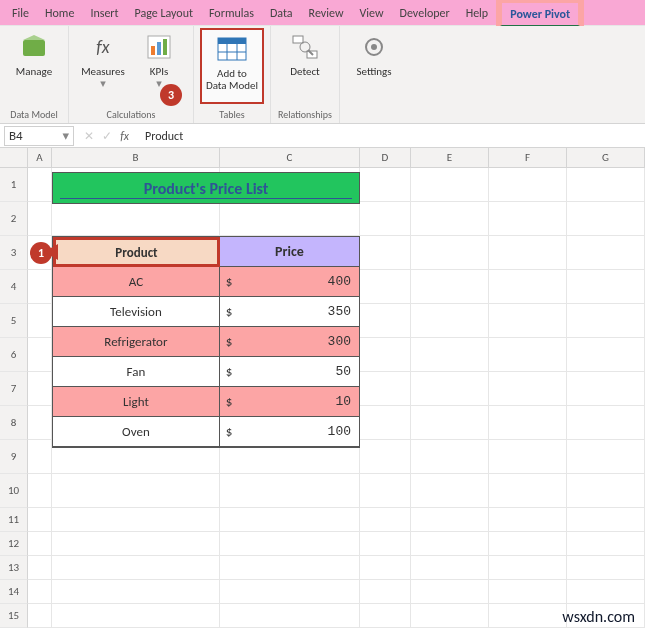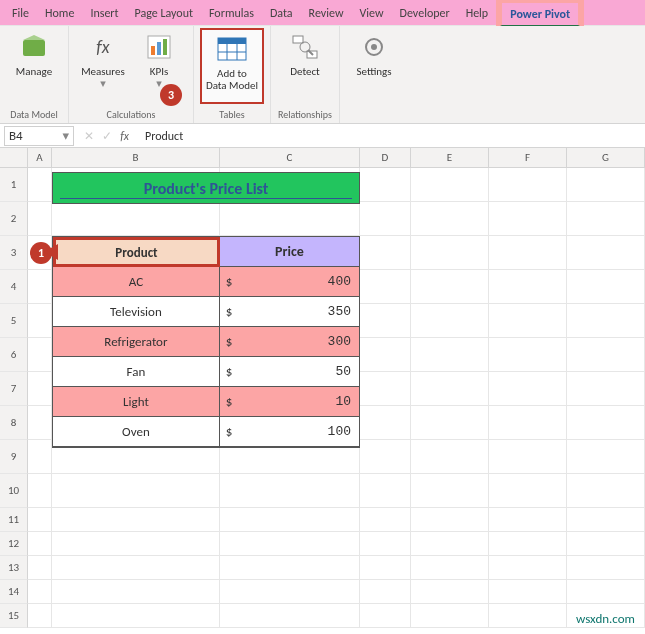--- a/index.html
+++ b/index.html
@@ -49,21 +49,21 @@
   .tbl { position:absolute; left:52px; top:88px; width:308px; border:1px solid #555;}
   .tbl .trow { display:flex; height:30px;}
   .tbl .tc1 { width:168px; border-right:1px solid #555; border-bottom:1px solid #555; display:flex; align-items:center; justify-content:center; font-size:13px;}
   .tbl .tc2a { width:28px; border-right:0; border-bottom:1px solid #555; display:flex; align-items:center; padding-left:6px; font-size:13px;}
   .tbl .tc2b { width:112px; border-bottom:1px solid #555; display:flex; align-items:center; justify-content:flex-end; padding-right:8px; font-size:13px;font-family:Liberation Mono, monospace;}
   .tbl .hdr { background:#f7d9c4; font-weight:bold; font-size:14px;}
   .tbl .odd .tc1, .tbl .odd .tc2a, .tbl .odd .tc2b { background:#fca5a5;}
   .tbl .even .tc1, .tbl .even .tc2a, .tbl .even .tc2b { background:#fff;}
   .tbl .hdr .tc1 { border:3px solid #c0392b; }
   .tbl .hdr .tc2 { width:140px; border-bottom:1px solid #555; display:flex; align-items:center; justify-content:center; font-size:14px;}
-  .watermark { position:absolute; right:10px; bottom:2px; color:#0f766e; font-size:13px;}
+  .watermark { position:absolute; right:10px; bottom:2px; color:#0f172a; font-size:16px;}
   
   .colhdr .cA{width:24px;} .colhdr .cB{width:168px;} .colhdr .cC{width:140px;}
   .colhdr .cD{width:51px;} .colhdr .cE,.colhdr .cF,.colhdr .cG{width:78px;}
 </style>
 </head>
 <body>
 
 <div class="menubar" style="position:relative;">
   <span>File</span>
   <span>Home</span>

